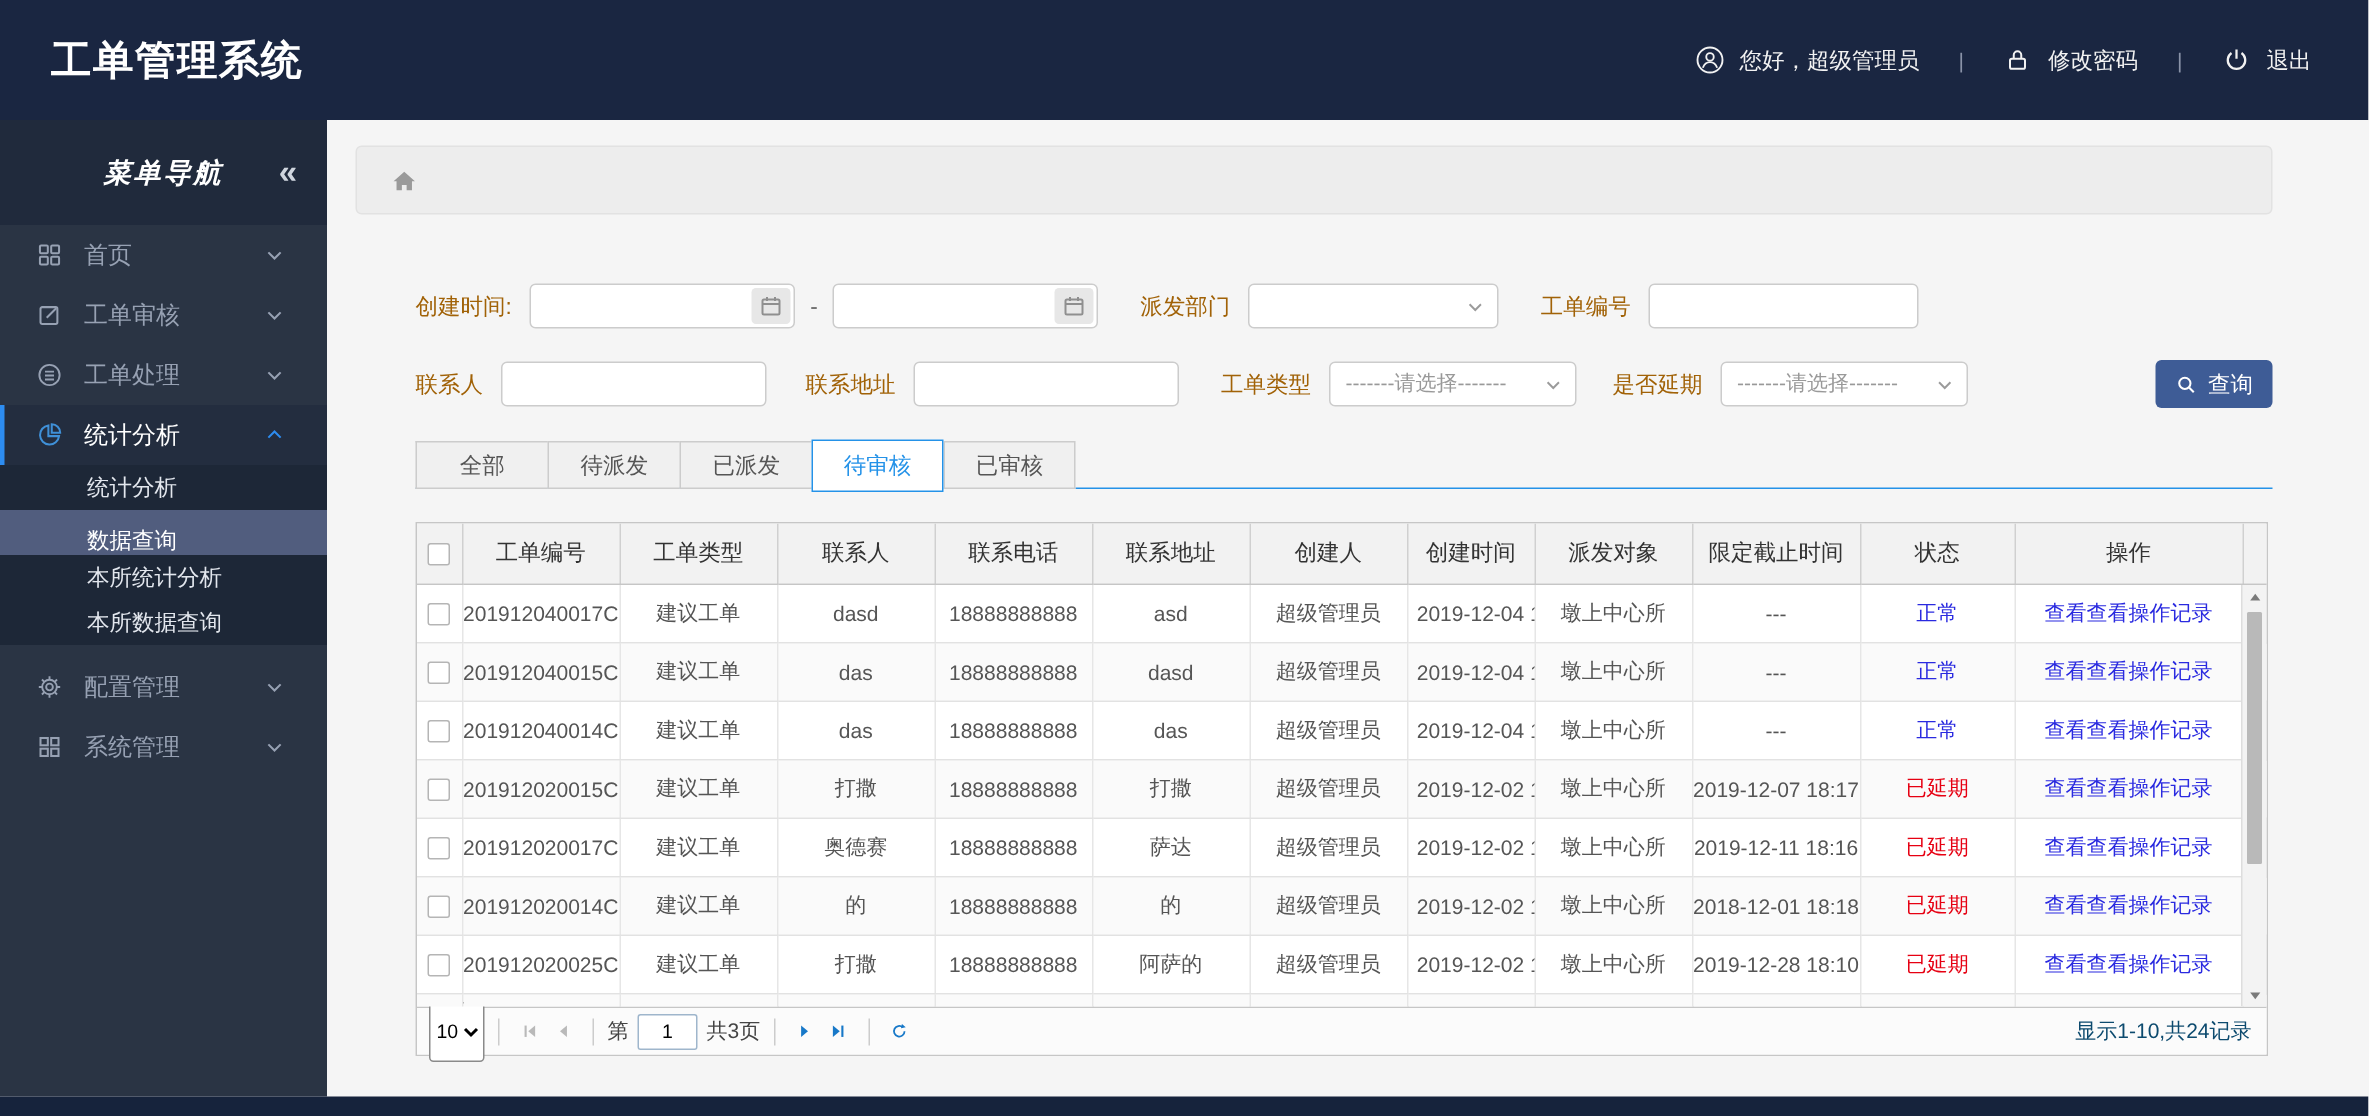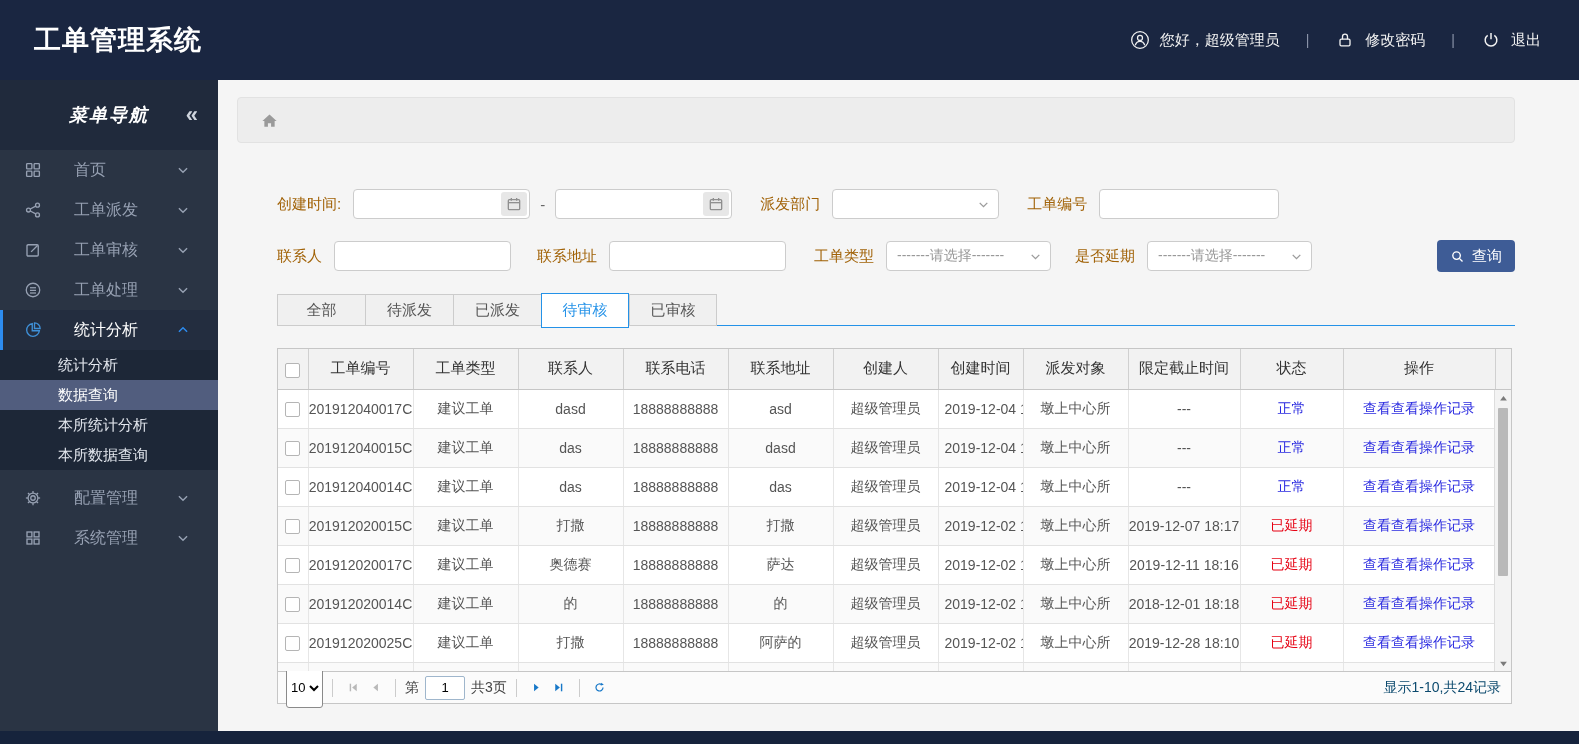--- a/index.html
+++ b/index.html
@@ -20,31 +20,31 @@
   .middle { flex:1; display:flex; min-height:0; }
 
   
   .sidebar { width:218px; background:#2a3444; flex:none; display:flex; flex-direction:column; }
   .side-head { height:70px; background:#202a3c; display:flex; align-items:center;
     justify-content:center; position:relative; }
   .side-head-title { color:#fff; font-size:18px; font-weight:bold; letter-spacing:2px;font-style:italic; }
   .collapse { position:absolute; right:20px; color:#cfd5de; font-size:22px; font-weight:bold; cursor:pointer; line-height:1; }
   .menu { flex:1; }
   .mitem { height:40px; display:flex; align-items:center; padding:0 28px 0 24px;
-    color:#97a1b3; font-size:16px; cursor:pointer; position:relative;gap:18px; }
+    color:#97a1b3; font-size:16px; cursor:pointer; position:relative; }
   .mitem .micon { width:18px; height:18px; margin-right:14px; flex:none; }
   .mitem .chev { margin-left:auto; width:14px; height:14px; }
   .mitem.expanded { background:#232d3f; color:#fff; }
   .mitem.expanded::before { content:""; position:absolute; left:0; top:0; bottom:0; width:3px; background:#2d8cf0; }
   .mitem.expanded .micon { color:#3f90d8; }
   .mitem.expanded .chev { color:#2d8cf0; }
   .submenu { background:#1d2737; }
   .sitem { height:30px; display:flex; align-items:center; padding-left:58px;
     color:#e3e7ee; font-size:15px; cursor:pointer; }
-  .sitem.active { background:#515d7e; color:#fff; }
+  .sitem.active { background:#515d7e; color:#fff;align-items:flex-end; }
   .menu-group-gap { height:8px; }
 
   
   .main { flex:1; padding:17px 64px 0 19px; min-width:0; }
   .breadcrumb { height:46px; background:#ededed; border:1px solid #e2e2e2; border-radius:4px;
     display:flex; align-items:center; padding-left:22px; }
   .home-icon { width:19px; height:19px; color:#9a9a9a; cursor:pointer; }
 
   .inner { margin-left:40px; }
 
@@ -177,33 +177,20 @@
               <rect x="13.5" y="3.5" width="7" height="7" rx="1"></rect>
             <rect x="3.5" y="13.5" width="7" height="7" rx="1"></rect>
               <rect x="13.5" y="13.5" width="7" height="7" rx="1"></rect>
           </svg>
           <span>首页</span>
           <svg class="chev" viewBox="0 0 24 24" fill="none" stroke="currentColor" stroke-width="2.4">
               <polyline points="5,9 12,16 19,9"></polyline>
             </svg>
         </div>
 
-        <div class="mitem">
-          <svg class="micon" viewBox="0 0 24 24" fill="none" stroke="currentColor" stroke-width="1.8">
-            <circle cx="18" cy="5.5" r="2.6"></circle>
-              <circle cx="6" cy="12" r="2.6"></circle>
-              <circle cx="18" cy="18.5" r="2.6"></circle>
-            <line x1="8.3" y1="10.7" x2="15.7" y2="6.8"></line>
-              <line x1="8.3" y1="13.3" x2="15.7" y2="17.2"></line>
-          </svg>
-          <span>工单派发</span>
-          <svg class="chev" viewBox="0 0 24 24" fill="none" stroke="currentColor" stroke-width="2.4">
-              <polyline points="5,9 12,16 19,9"></polyline>
-            </svg>
-        </div>
 
         <div class="mitem">
           <svg class="micon" viewBox="0 0 24 24" fill="none" stroke="currentColor" stroke-width="1.8">
             <rect x="4" y="5" width="15" height="15" rx="1.5"></rect>
               <path d="M9.5 14.5l8.5-8.5"></path>
           </svg>
           <span>工单审核</span>
           <svg class="chev" viewBox="0 0 24 24" fill="none" stroke="currentColor" stroke-width="2.4">
               <polyline points="5,9 12,16 19,9"></polyline>
             </svg>

